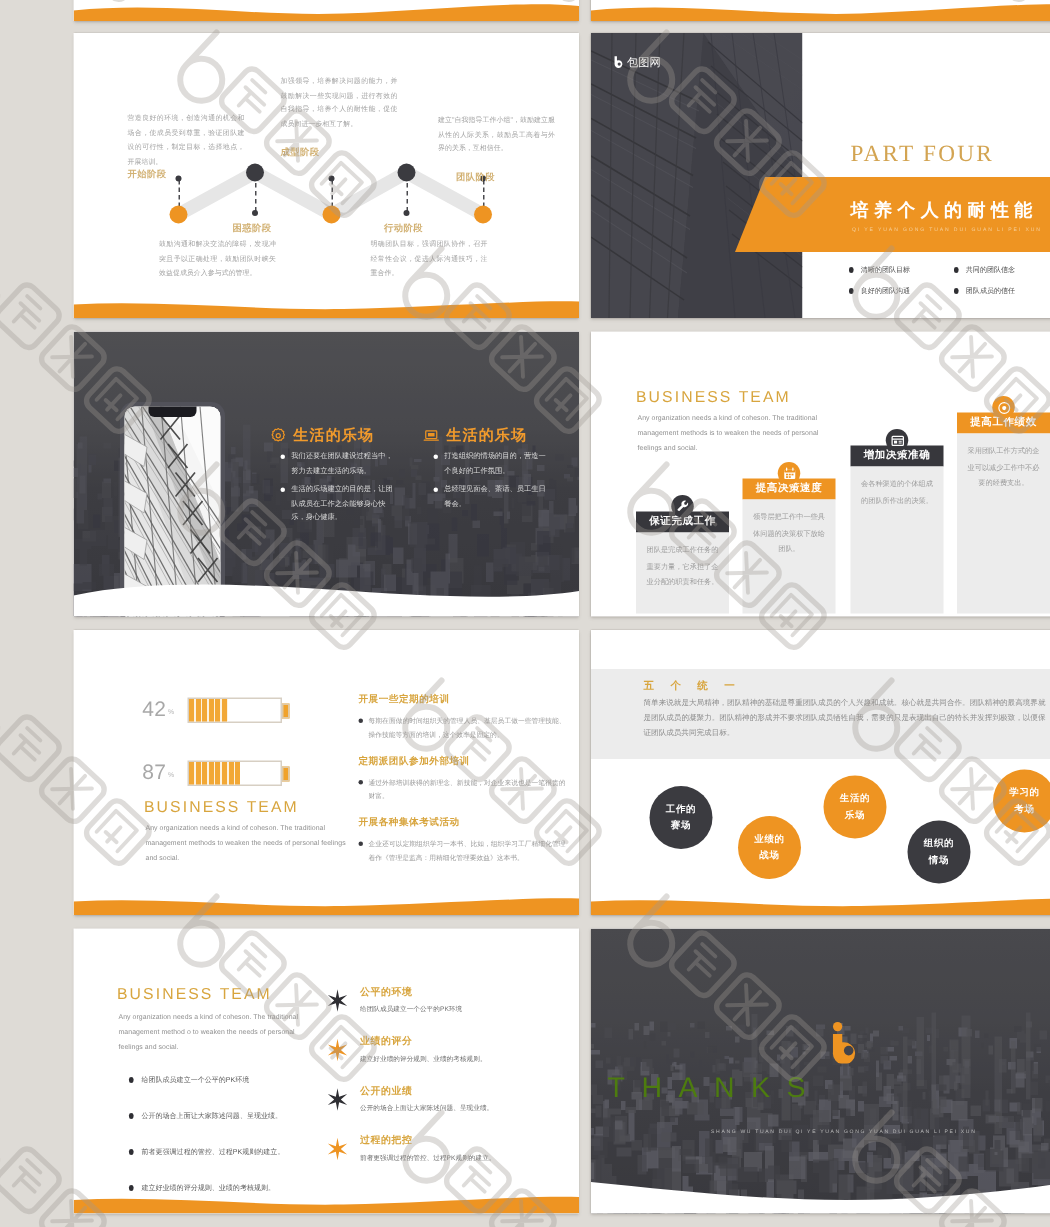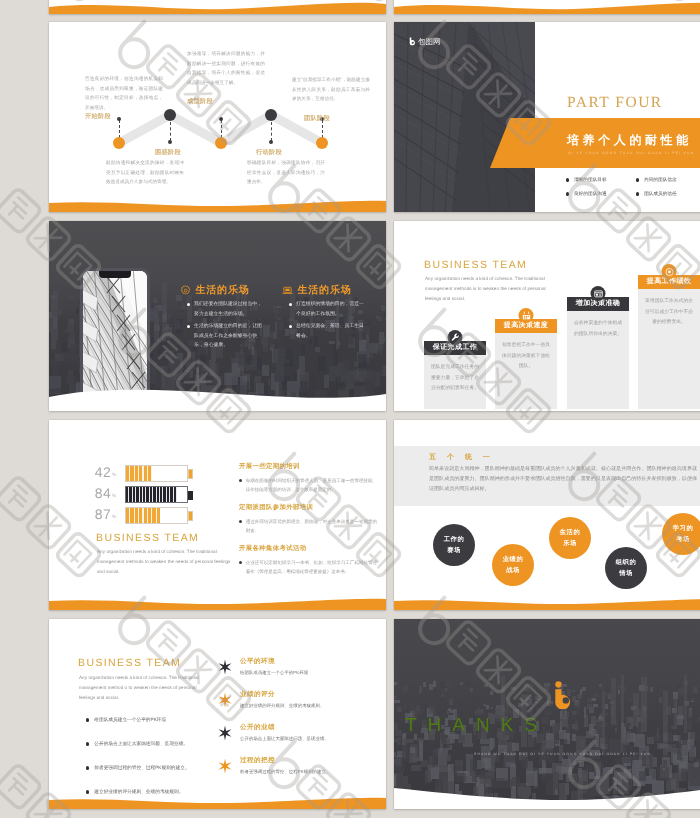--- a/index.html
+++ b/index.html
@@ -444,28 +444,20 @@
 
   <div class="slide" id="s5">
     <div class="bat-row" style="top:45px;">
       <span class="bat-val">42</span>
         <span class="bat-unit">%</span>
       <div class="bat o">
         <div class="bat-fill o" style="width:42%;"></div>
       </div>
       <div class="bat-cap o"></div>
     </div>
-    <div class="bat-row" style="top:66px;">
-      <span class="bat-val">84</span>
-        <span class="bat-unit">%</span>
-      <div class="bat d">
-        <div class="bat-fill d" style="width:84%;"></div>
-      </div>
-      <div class="bat-cap d"></div>
-    </div>
     <div class="bat-row" style="top:87px;">
       <span class="bat-val">87</span>
         <span class="bat-unit">%</span>
       <div class="bat o">
         <div class="bat-fill o" style="width:56%;"></div>
       </div>
       <div class="bat-cap o"></div>
     </div>
 
     <div class="bt-head" style="left:47px;top:112px;">BUSINESS TEAM</div>

